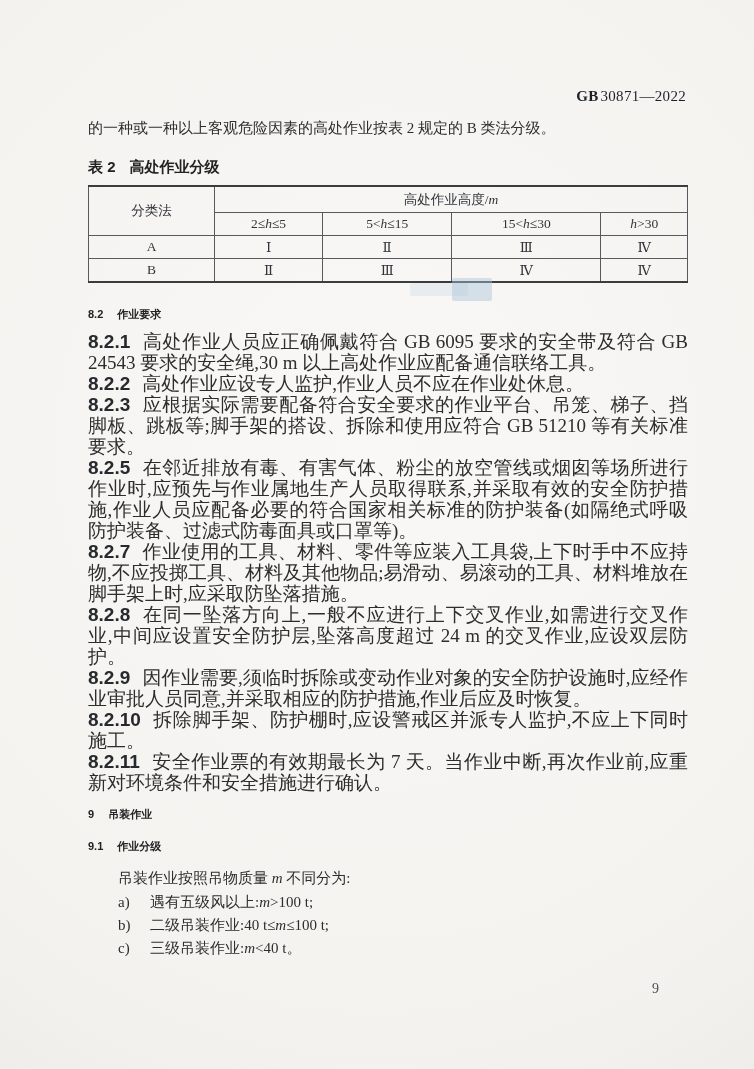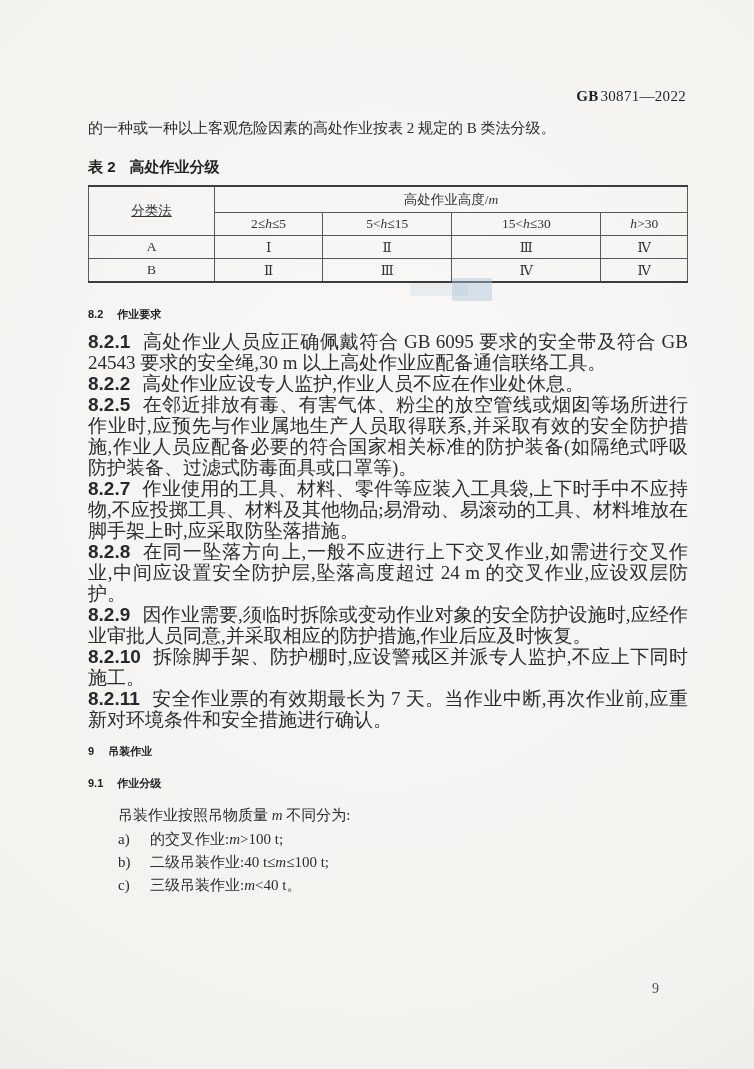--- a/index.html
+++ b/index.html
@@ -32,21 +32,21 @@
     margin-top:8px; width:100%; border-collapse:collapse;
     border-top:2px solid #3a3d40; border-bottom:2px solid #3a3d40;
     font-size:13.5px; color:#30343a;
   }
   table.cls td {
     border:1px solid #565a5e; text-align:center; vertical-align:middle; padding:0;
   }
   table.cls .r1 td { height:25px; }
   table.cls .r2 td { height:22px;text-align:center; }
   table.cls .rA td, table.cls .rB td { height:22px; }
-  .col-cat { width:125px;text-decoration:underline; }
+  .col-cat { width:125px; }
   .var { font-style:italic; }
 
   .sec-h {
     margin:24px 0 0; font-size:11px; font-weight:bold; color:#222;
     font-family:"Liberation Sans","DejaVu Sans",sans-serif;
   }
   .sec-h .h-num { margin-right:14px; }
 
   .clauses { margin-top:9px; }
   p.clause {
@@ -124,40 +124,41 @@
       </tbody>
     </table>
 
     <div class="sec-h">
       <span class="h-num">8.2</span><span>作业要求</span>
     </div>
 
     <div class="clauses">
       <p class="clause"><span class="c-num">8.2.1</span><span>高处作业人员应正确佩戴符合 GB 6095 要求的安全带及符合 GB 24543 要求的安全绳,30 m 以上高处作业应配备通信联络工具。</span></p>
       <p class="clause"><span class="c-num">8.2.2</span><span>高处作业应设专人监护,作业人员不应在作业处休息。</span></p>
+      <p class="clause"><span class="c-num">8.2.3</span><span>应根据实际需要配备符合安全要求的作业平台、吊笼、梯子、挡脚板、跳板等;脚手架的搭设、拆除和使用应符合 GB 51210 等有关标准要求。</span></p>
       <p class="clause"><span class="c-num">8.2.5</span><span>在邻近排放有毒、有害气体、粉尘的放空管线或烟囱等场所进行作业时,应预先与作业属地生产人员取得联系,并采取有效的安全防护措施,作业人员应配备必要的符合国家相关标准的防护装备(如隔绝式呼吸防护装备、过滤式防毒面具或口罩等)。</span></p>
       <p class="clause"><span class="c-num">8.2.7</span><span>作业使用的工具、材料、零件等应装入工具袋,上下时手中不应持物,不应投掷工具、材料及其他物品;易滑动、易滚动的工具、材料堆放在脚手架上时,应采取防坠落措施。</span></p>
       <p class="clause"><span class="c-num">8.2.8</span><span>在同一坠落方向上,一般不应进行上下交叉作业,如需进行交叉作业,中间应设置安全防护层,坠落高度超过 24 m 的交叉作业,应设双层防护。</span></p>
       <p class="clause"><span class="c-num">8.2.9</span><span>因作业需要,须临时拆除或变动作业对象的安全防护设施时,应经作业审批人员同意,并采取相应的防护措施,作业后应及时恢复。</span></p>
       <p class="clause"><span class="c-num">8.2.10</span><span>拆除脚手架、防护棚时,应设警戒区并派专人监护,不应上下同时施工。</span></p>
       <p class="clause"><span class="c-num">8.2.11</span><span>安全作业票的有效期最长为 7 天。当作业中断,再次作业前,应重新对环境条件和安全措施进行确认。</span></p>
     </div>
 
     <div class="sec-h sec9-h">
       <span class="h-num">9</span><span>吊装作业</span>
     </div>
 
     <div class="sec-h sec91-h">
       <span class="h-num">9.1</span><span>作业分级</span>
     </div>
 
     <p class="lift-intro"><span>吊装作业按照吊物质量 </span><span class="var">m</span><span> 不同分为:</span></p>
 
     <div class="lift-list">
-      <p class="lift-item"><span class="l-label">a)</span><span>的交叉作业:</span><span class="var">m</span><span>&gt;100 t;</span></p>
+      <p class="lift-item"><span class="l-label">a)</span><span>遇有五级风以上:</span><span class="var">m</span><span>&gt;100 t;</span></p>
       <p class="lift-item"><span class="l-label">b)</span><span>二级吊装作业:40 t≤</span><span class="var">m</span><span>≤100 t;</span></p>
       <p class="lift-item"><span class="l-label">c)</span><span>三级吊装作业:</span><span class="var">m</span><span>&lt;40 t。</span></p>
     </div>
 
   </div>
 
   <div class="wm-b"></div>
   <div class="wm-a"></div>
 
   <div class="page-number">9</div>

